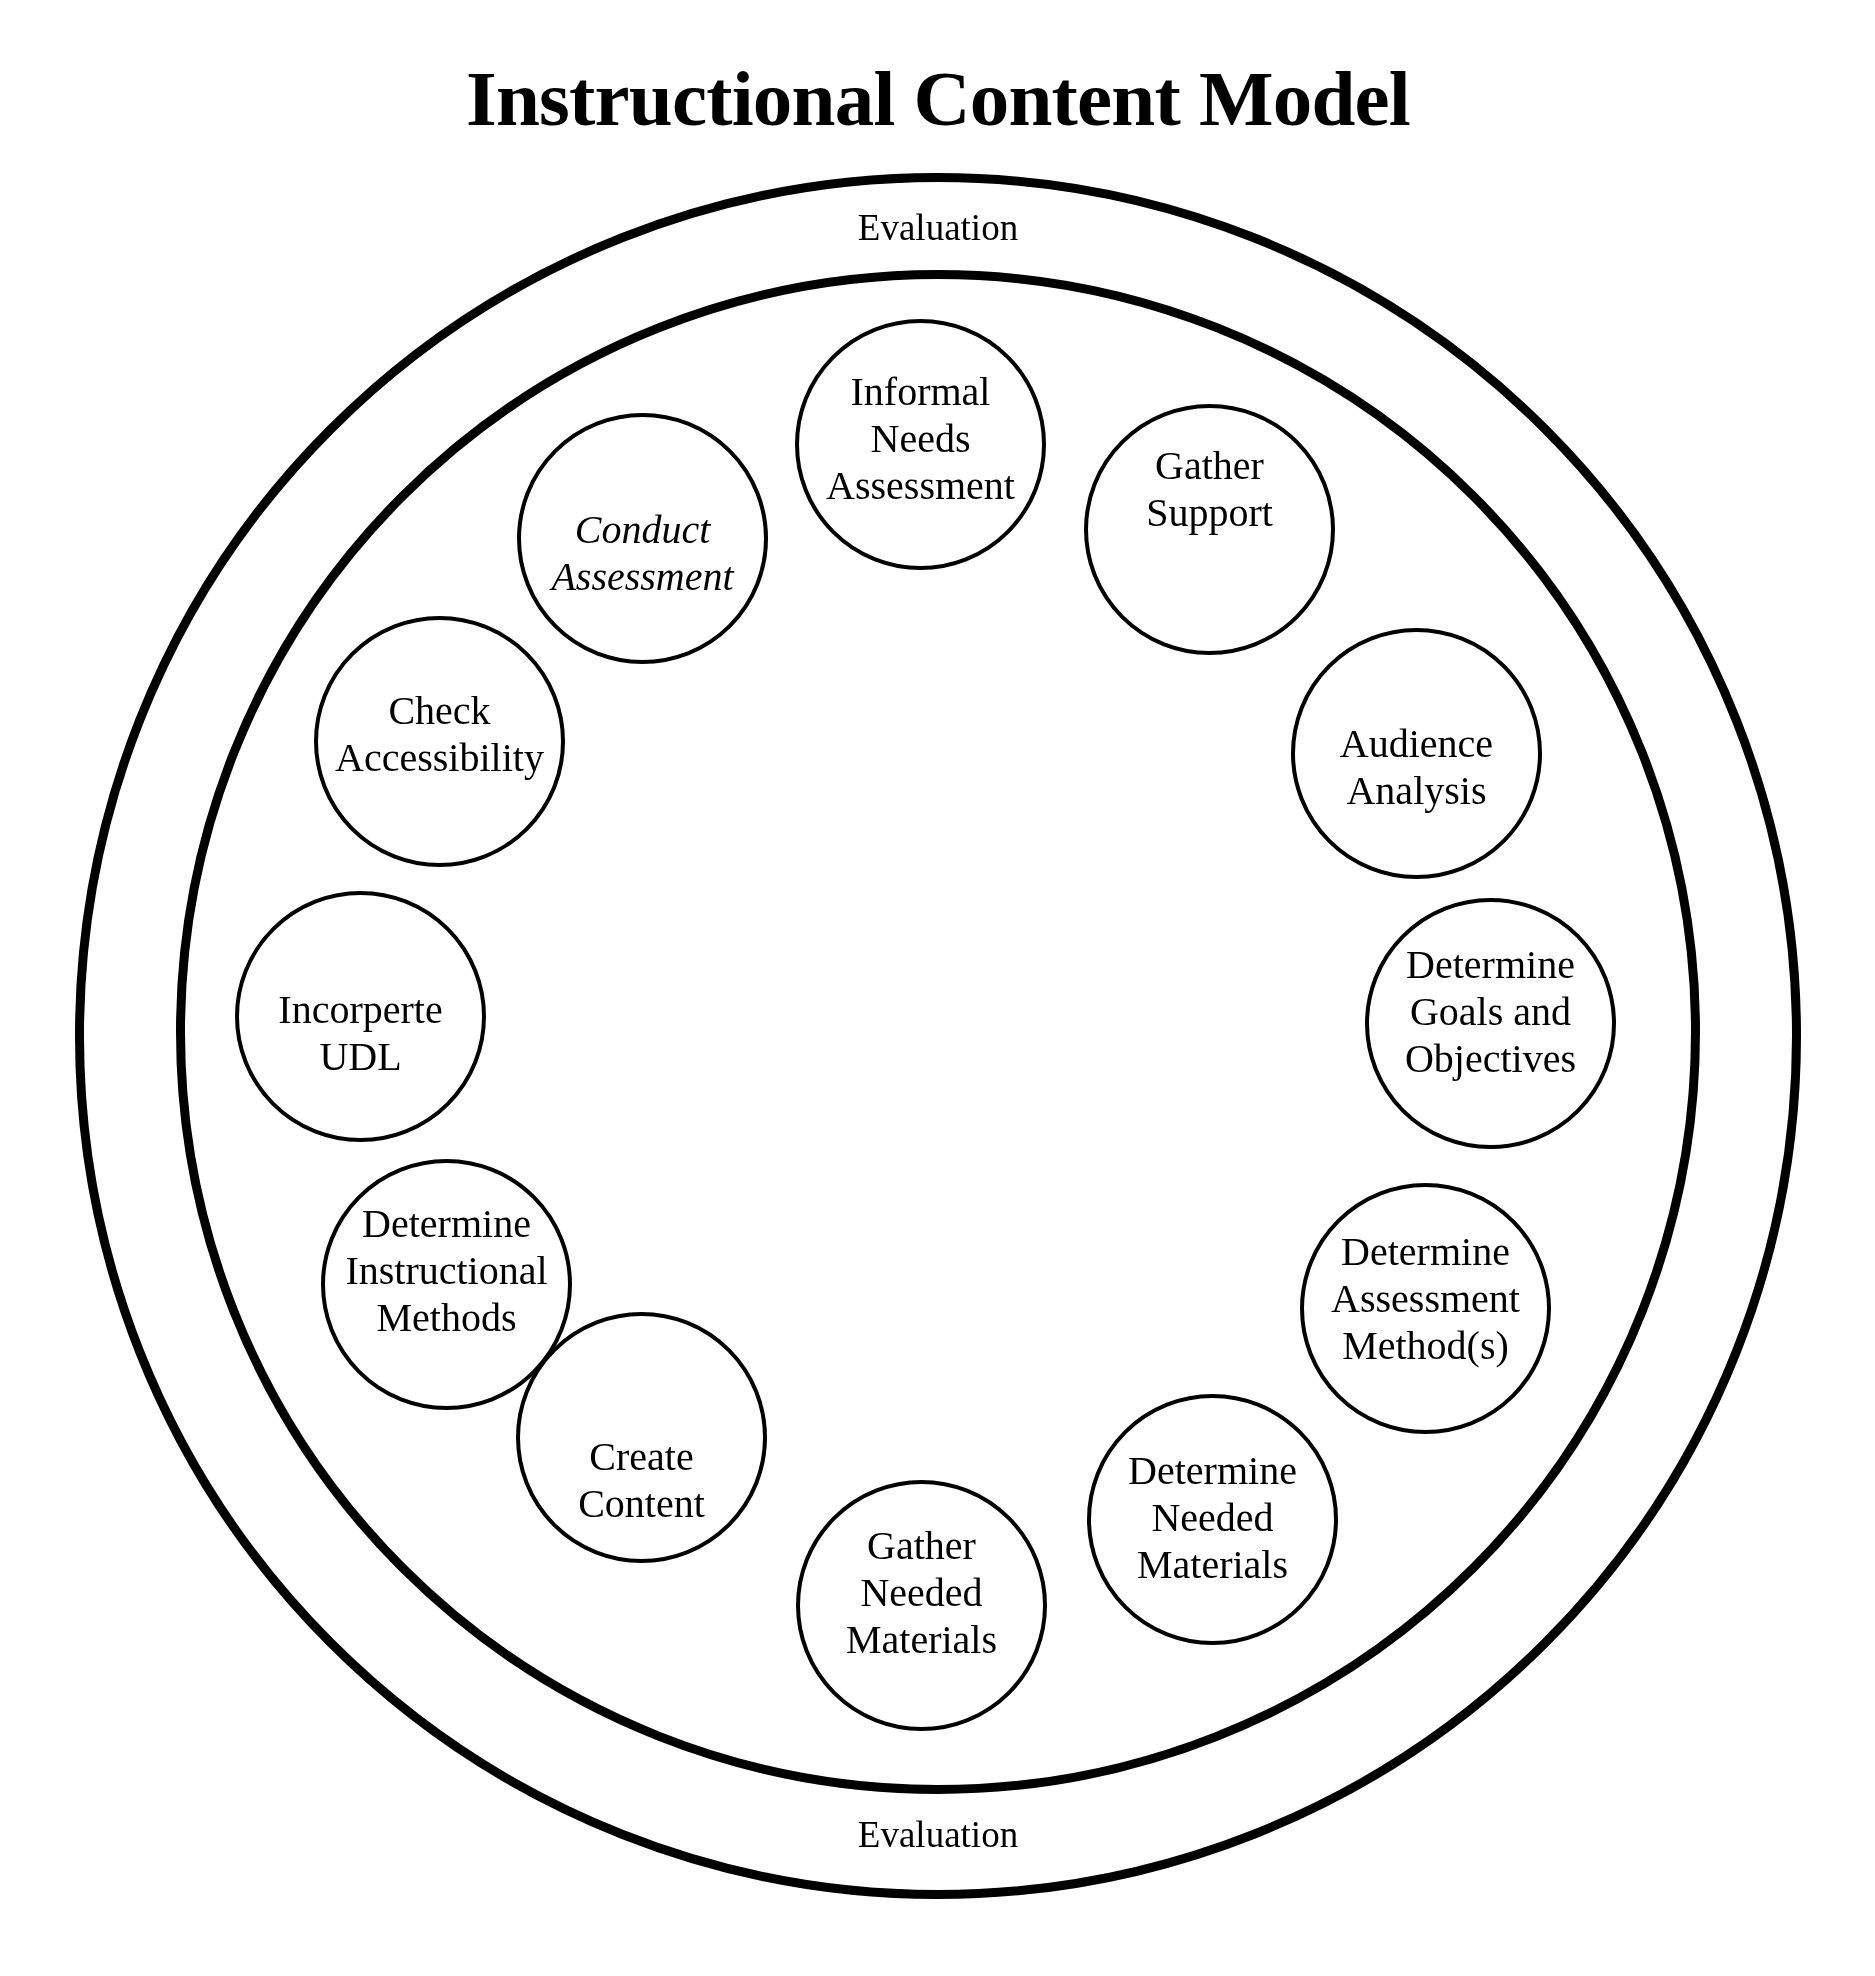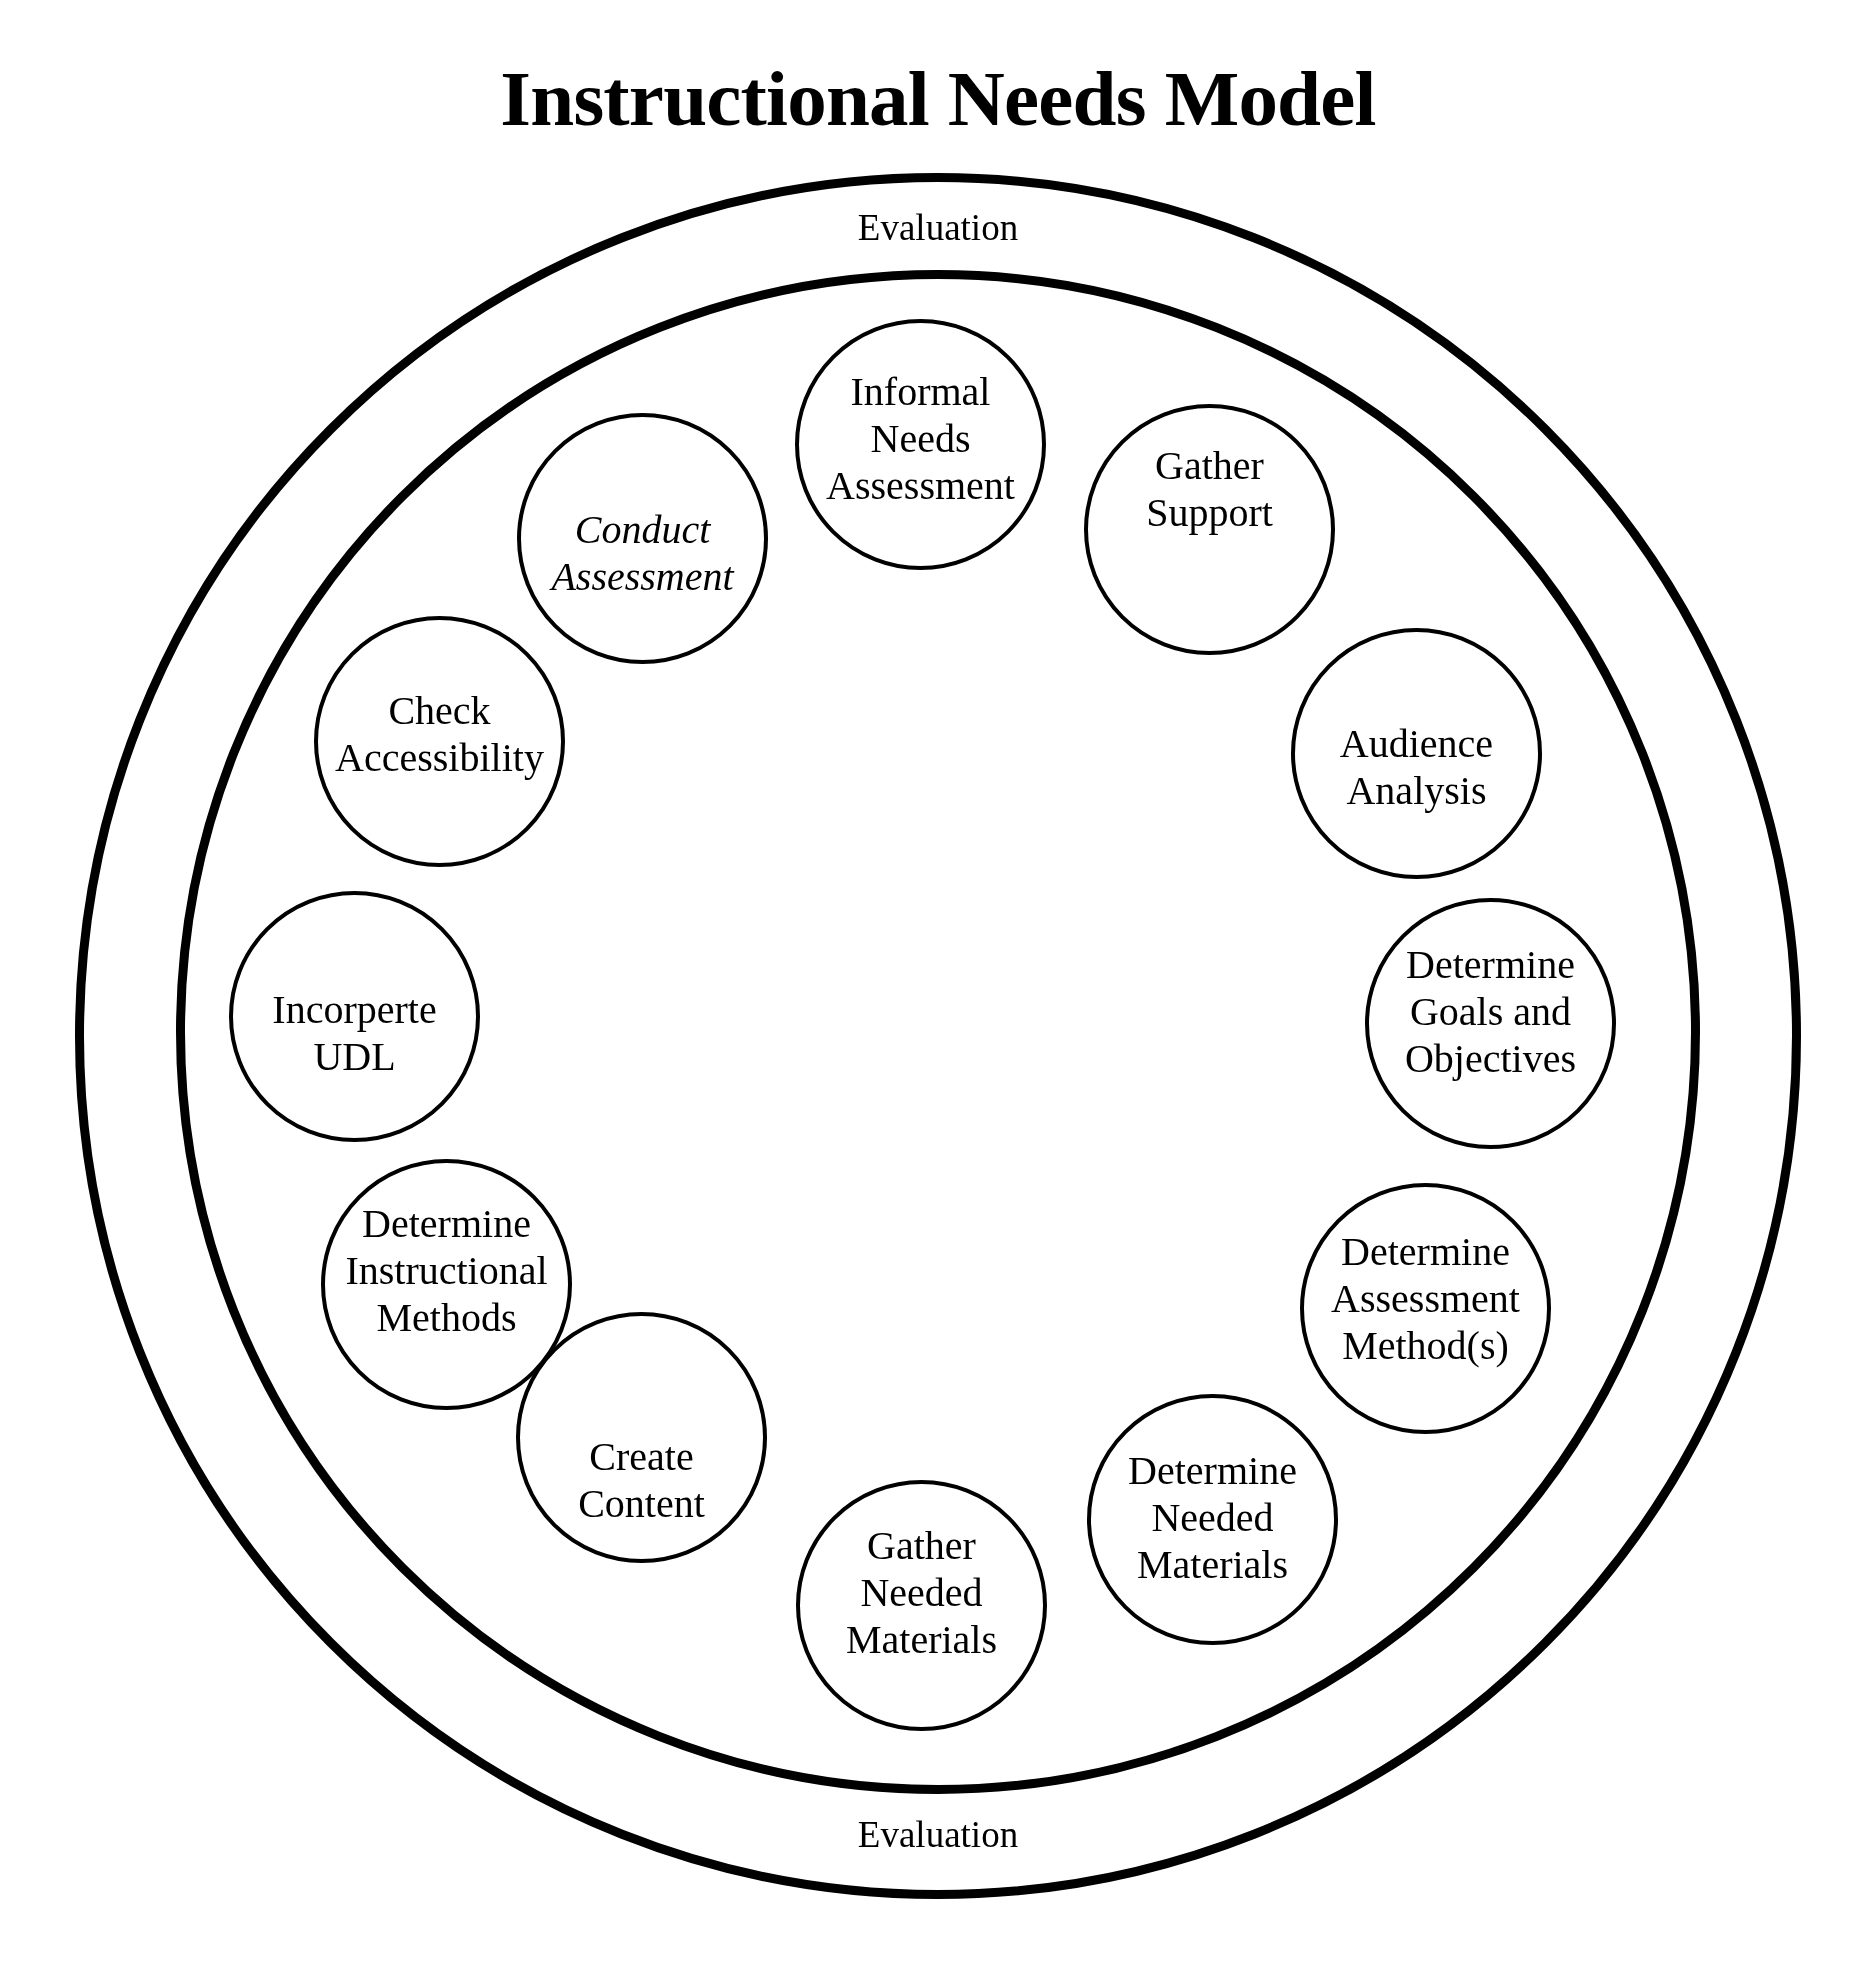--- a/index.html
+++ b/index.html
@@ -77,21 +77,21 @@
     white-space: pre-line;
     font-size: 40px;
     line-height: 47px;
     color: #000000;
   }
 </style>
 </head>
 <body>
 
 <div id="canvas">
-  <h1 class="title">Instructional Needs Model</h1>
+  <h1 class="title">Instructional Content Model</h1>
 
   <div class="ring outer"></div>
   <div class="ring inner"></div>
 
   <div class="eval-label top">Evaluation</div>
   <div class="eval-label bottom">Evaluation</div>
 
   <div id="stage-ring">
       <div class="stage" style="left: 795px; top: 319px;">
         <span class="stage-label" style="transform: translateY(-6.5px);">Informal
@@ -128,21 +128,21 @@
       </div>
       <div class="stage" style="left: 516px; top: 1312px; align-items: flex-end;">
         <span class="stage-label" style="transform: translateY(-32px);">Create
 Content</span>
       </div>
       <div class="stage" style="left: 321px; top: 1159px;">
         <span class="stage-label" style="transform: translateY(-14px);">Determine
 Instructional
 Methods</span>
       </div>
-      <div class="stage" style="left: 229px; top: 891px; align-items: center;">
+      <div class="stage" style="left: 235px; top: 891px; align-items: center;">
         <span class="stage-label" style="transform: translateY(16.3px);">Incorperte
 UDL</span>
       </div>
       <div class="stage" style="left: 314px; top: 616px;">
         <span class="stage-label" style="transform: translateY(-8.1px);">Check
 Accessibility</span>
       </div>
       <div class="stage" style="left: 517px; top: 413px;">
         <span class="stage-label" style="transform: translateY(14px); font-style: italic;">Conduct
 Assessment</span>

